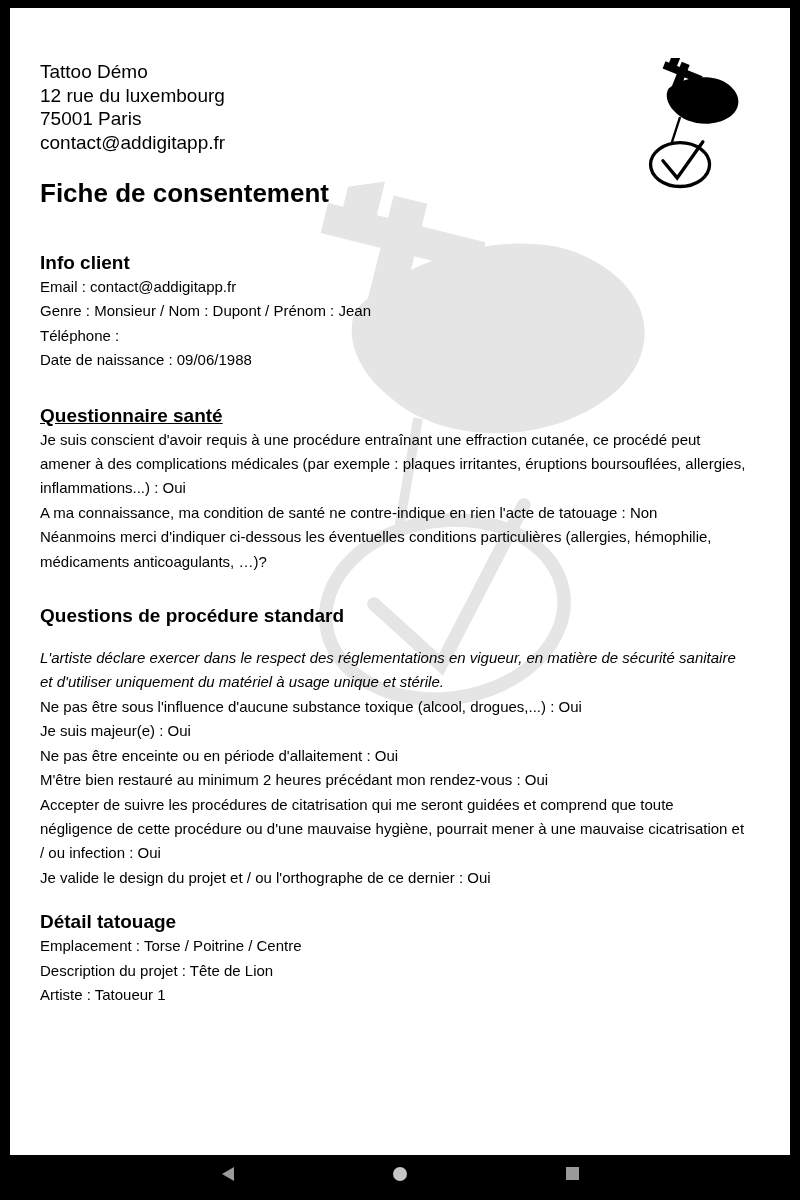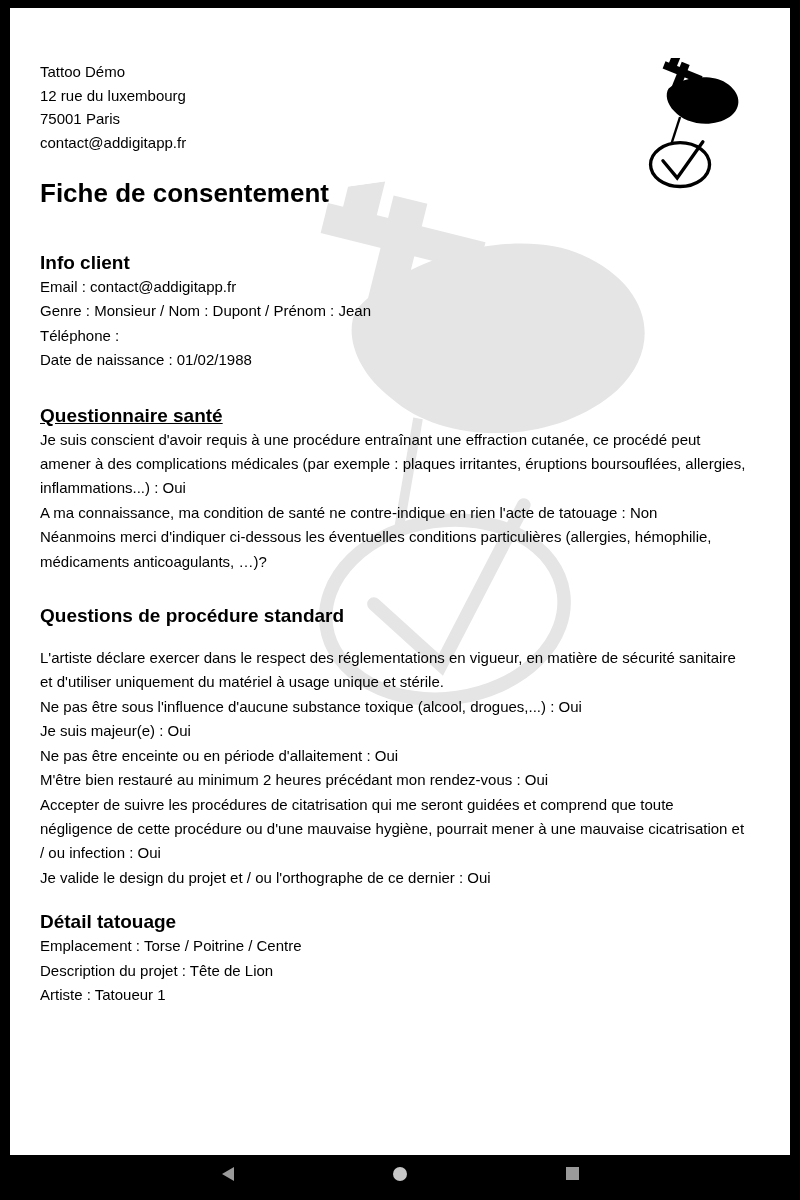--- a/index.html
+++ b/index.html
@@ -30,38 +30,38 @@
       width: 126px; height: 138px;
       color: var(--text, #000000);
       z-index: 2;
     }
     .content {
       position: relative;
       z-index: 1;
       padding: 52px 40px 0 30px;
       color: var(--text, #000000);
     }
-    .shop-line { font-size: 15px; line-height: 23.5px; }
+    .shop-line { font-size: 19px; line-height: 23.5px; }
     h1.title {
       font-size: 26px;
       line-height: 30px;
       font-weight: bold;
       margin-top: 24px;
     }
     h2.section {
       font-size: 19px;
       line-height: 24px;
       font-weight: bold;
     }
     .sec-info   { margin-top: 43px; }
     .sec-sante  { margin-top: 31px; text-decoration: underline; }
     .sec-proc   { margin-top: 30px; }
     .sec-detail { margin-top: 20px; }
     p.line { font-size: 15px; line-height: 24.4px; }
-    p.gap  { margin-top: 18px; }
+    p.gap  { margin-top: 18px; font-style: italic; }
     .navbar {
       position: absolute;
       left: 0; bottom: 0;
       width: 800px; height: 45px;
       display: flex;
       align-items: center;
       justify-content: center;
       gap: 148px;
       padding-bottom: 8px;
     }
@@ -109,21 +109,21 @@
       <div class="shop-line">contact@addigitapp.fr</div>
     </div>
 
     <h1 class="title">Fiche de consentement</h1>
 
     <section>
       <h2 class="section sec-info">Info client</h2>
       <p class="line">Email : contact@addigitapp.fr</p>
       <p class="line">Genre : Monsieur / Nom : Dupont / Prénom : Jean</p>
       <p class="line">Téléphone :</p>
-      <p class="line">Date de naissance : 01/02/1988</p>
+      <p class="line">Date de naissance : 09/06/1988</p>
     </section>
 
     <section>
       <h2 class="section sec-sante">Questionnaire santé</h2>
       <p class="line">Je suis conscient d'avoir requis à une procédure entraînant une effraction cutanée, ce procédé peut amener à des complications médicales (par exemple : plaques irritantes, éruptions boursouflées, allergies, inflammations...) : Oui</p>
       <p class="line">A ma connaissance, ma condition de santé ne contre-indique en rien l'acte de tatouage : Non</p>
       <p class="line">Néanmoins merci d'indiquer ci-dessous les éventuelles conditions particulières (allergies, hémophilie, médicaments anticoagulants, …)?</p>
     </section>
 
     <section>

